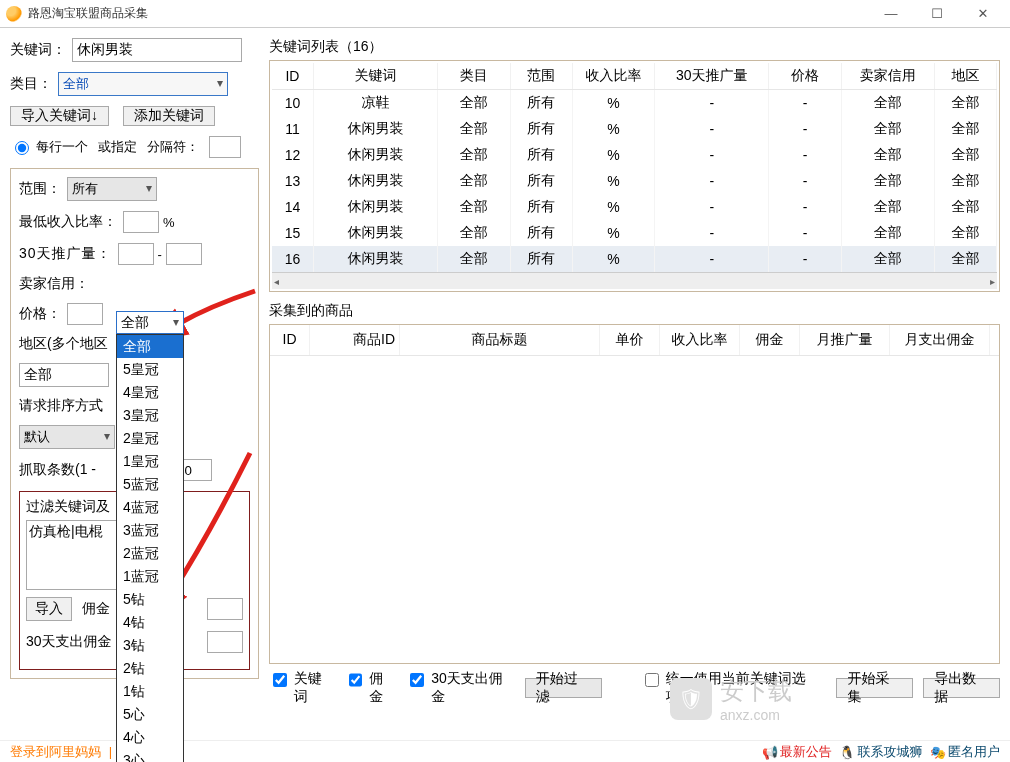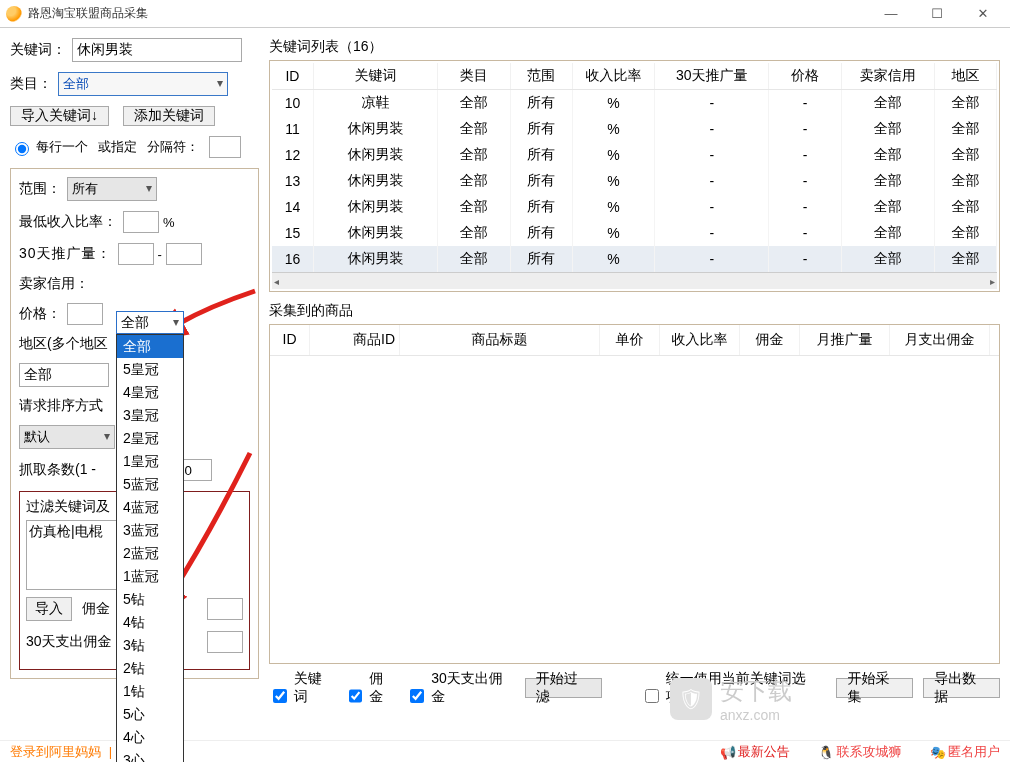--- a/index.html
+++ b/index.html
@@ -157,35 +157,35 @@
     text-align: center;
     border-right: 1px solid #f1f1f1;
   }
   .filters-row {
     display: flex;
     align-items: center;
     gap: 10px;
     padding: 6px 0;
     font-size: 14px;
   }
-  .chk { display: inline-flex; align-items: flex-end; gap: 4px; }
+  .chk { display: inline-flex; align-items: flex-start; gap: 4px; }
   .chk input { width: 14px; height: 14px; }
   .footer {
     position: absolute;
     left: 0; right: 0; bottom: 0;
     height: 22px;
     font-size: 13px;
     display: flex;
     align-items: center;
     padding: 0 10px;
     border-top: 1px solid #eee;
   }
   .footer .left { color: #ff7a00; flex: 1; }
-  .footer .right { display: flex; gap: 29px; align-items: center; }
-  .footer .link { color: #ef4444; }
+  .footer .right { display: flex; gap: 8px; align-items: center; }
+  .footer .link { color: #0c4a6e; }
   .footer .red { color: #e02020; }
   .footer .ico { width: 14px; height: 14px; display: inline-block; vertical-align: middle; }
   
   .dropdown {
     position: absolute;
     left: 116px;
     top: 306px;
     width: 68px;
     border: 1px solid #333;
     background: #fff;

